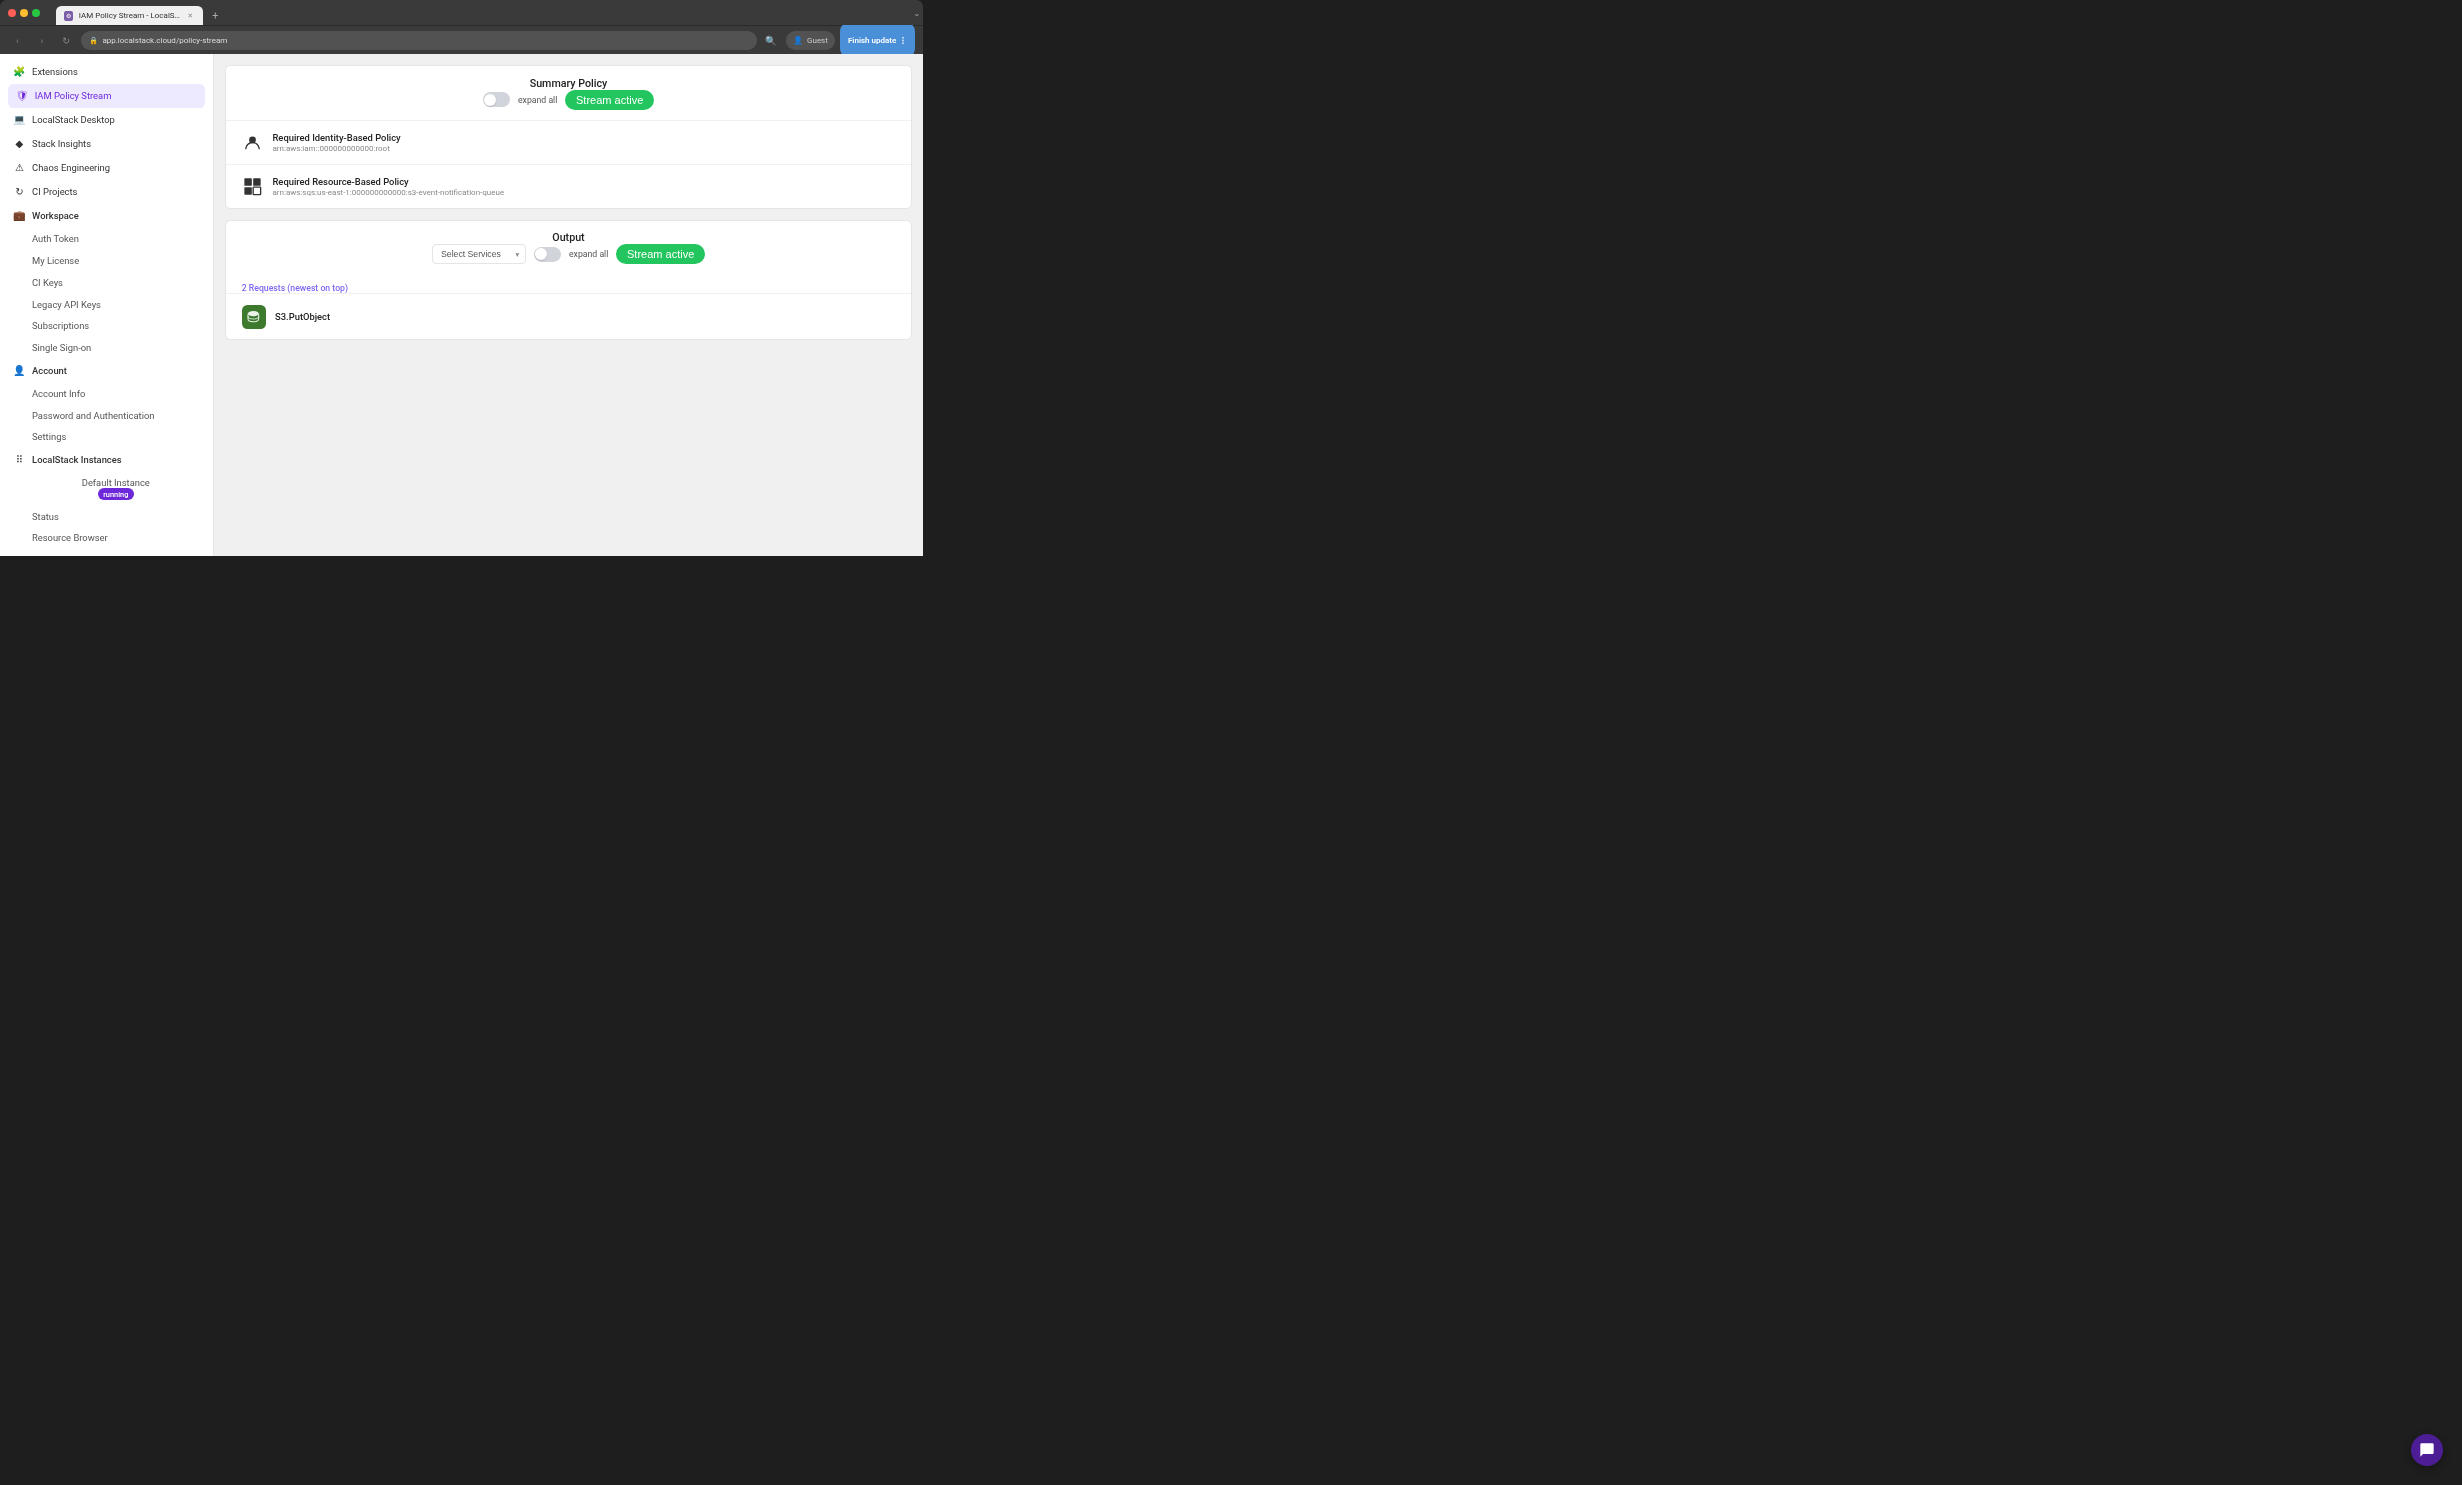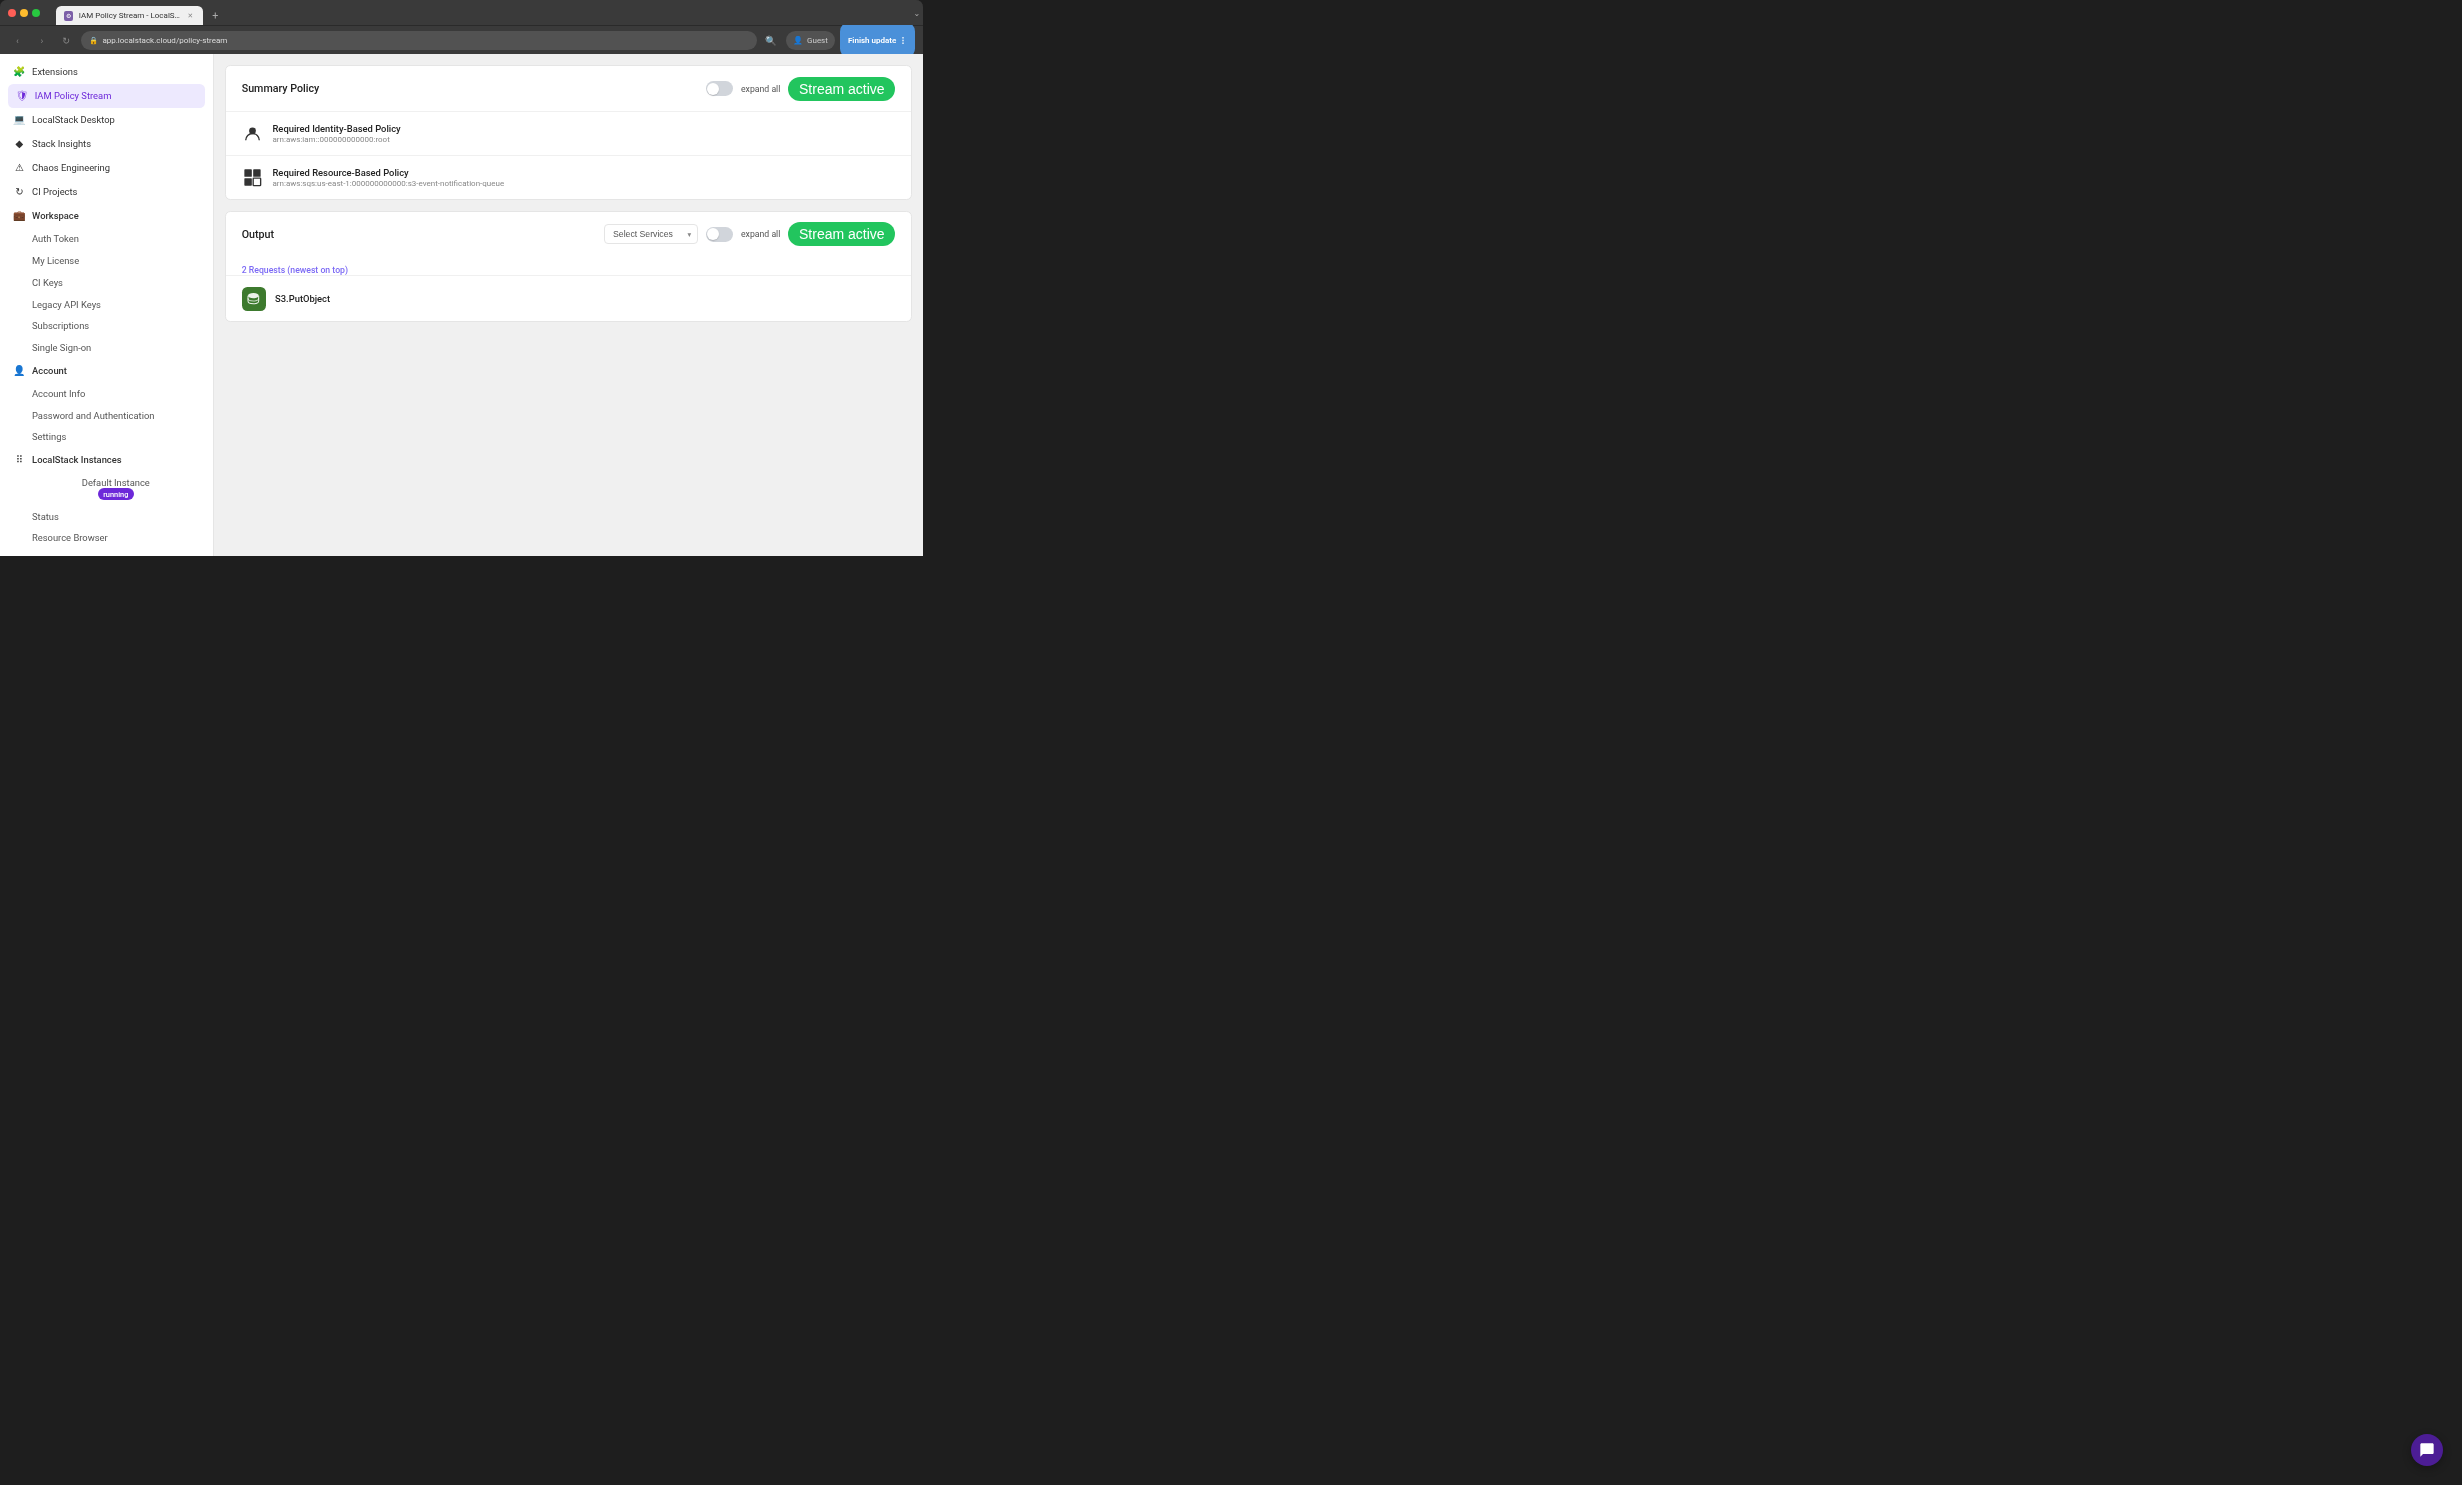--- a/index.html
+++ b/index.html
@@ -309,20 +309,21 @@
       border-radius: 5.4px;
       border: 0.7px solid #e5e5e5;
       overflow: hidden;
     }
 
     .card-header {
       padding: 10.7px 16px;
       display: flex;
       align-items: center;
       justify-content: space-between;
+      flex-direction: column;
     }
 
     .card-title {
       font-size: 10.7px;
       font-weight: 500;
       color: #222;
     }
 
     .card-header-right {
       display: flex;
@@ -357,21 +358,21 @@
       font-size: 8.7px;
       color: #555;
     }
 
     .stream-active-btn {
       background: #22c55e;
       color: white;
       border: none;
       border-radius: 13.4px;
       padding: 4px 10.7px;
-      font-size: 14px;
+      font-size: 11px;
       font-weight: 500;
       cursor: pointer;
     }
 
     
     .policy-list {
       border-top: 0.7px solid #f0f0f0;
     }
 
     .policy-item {

